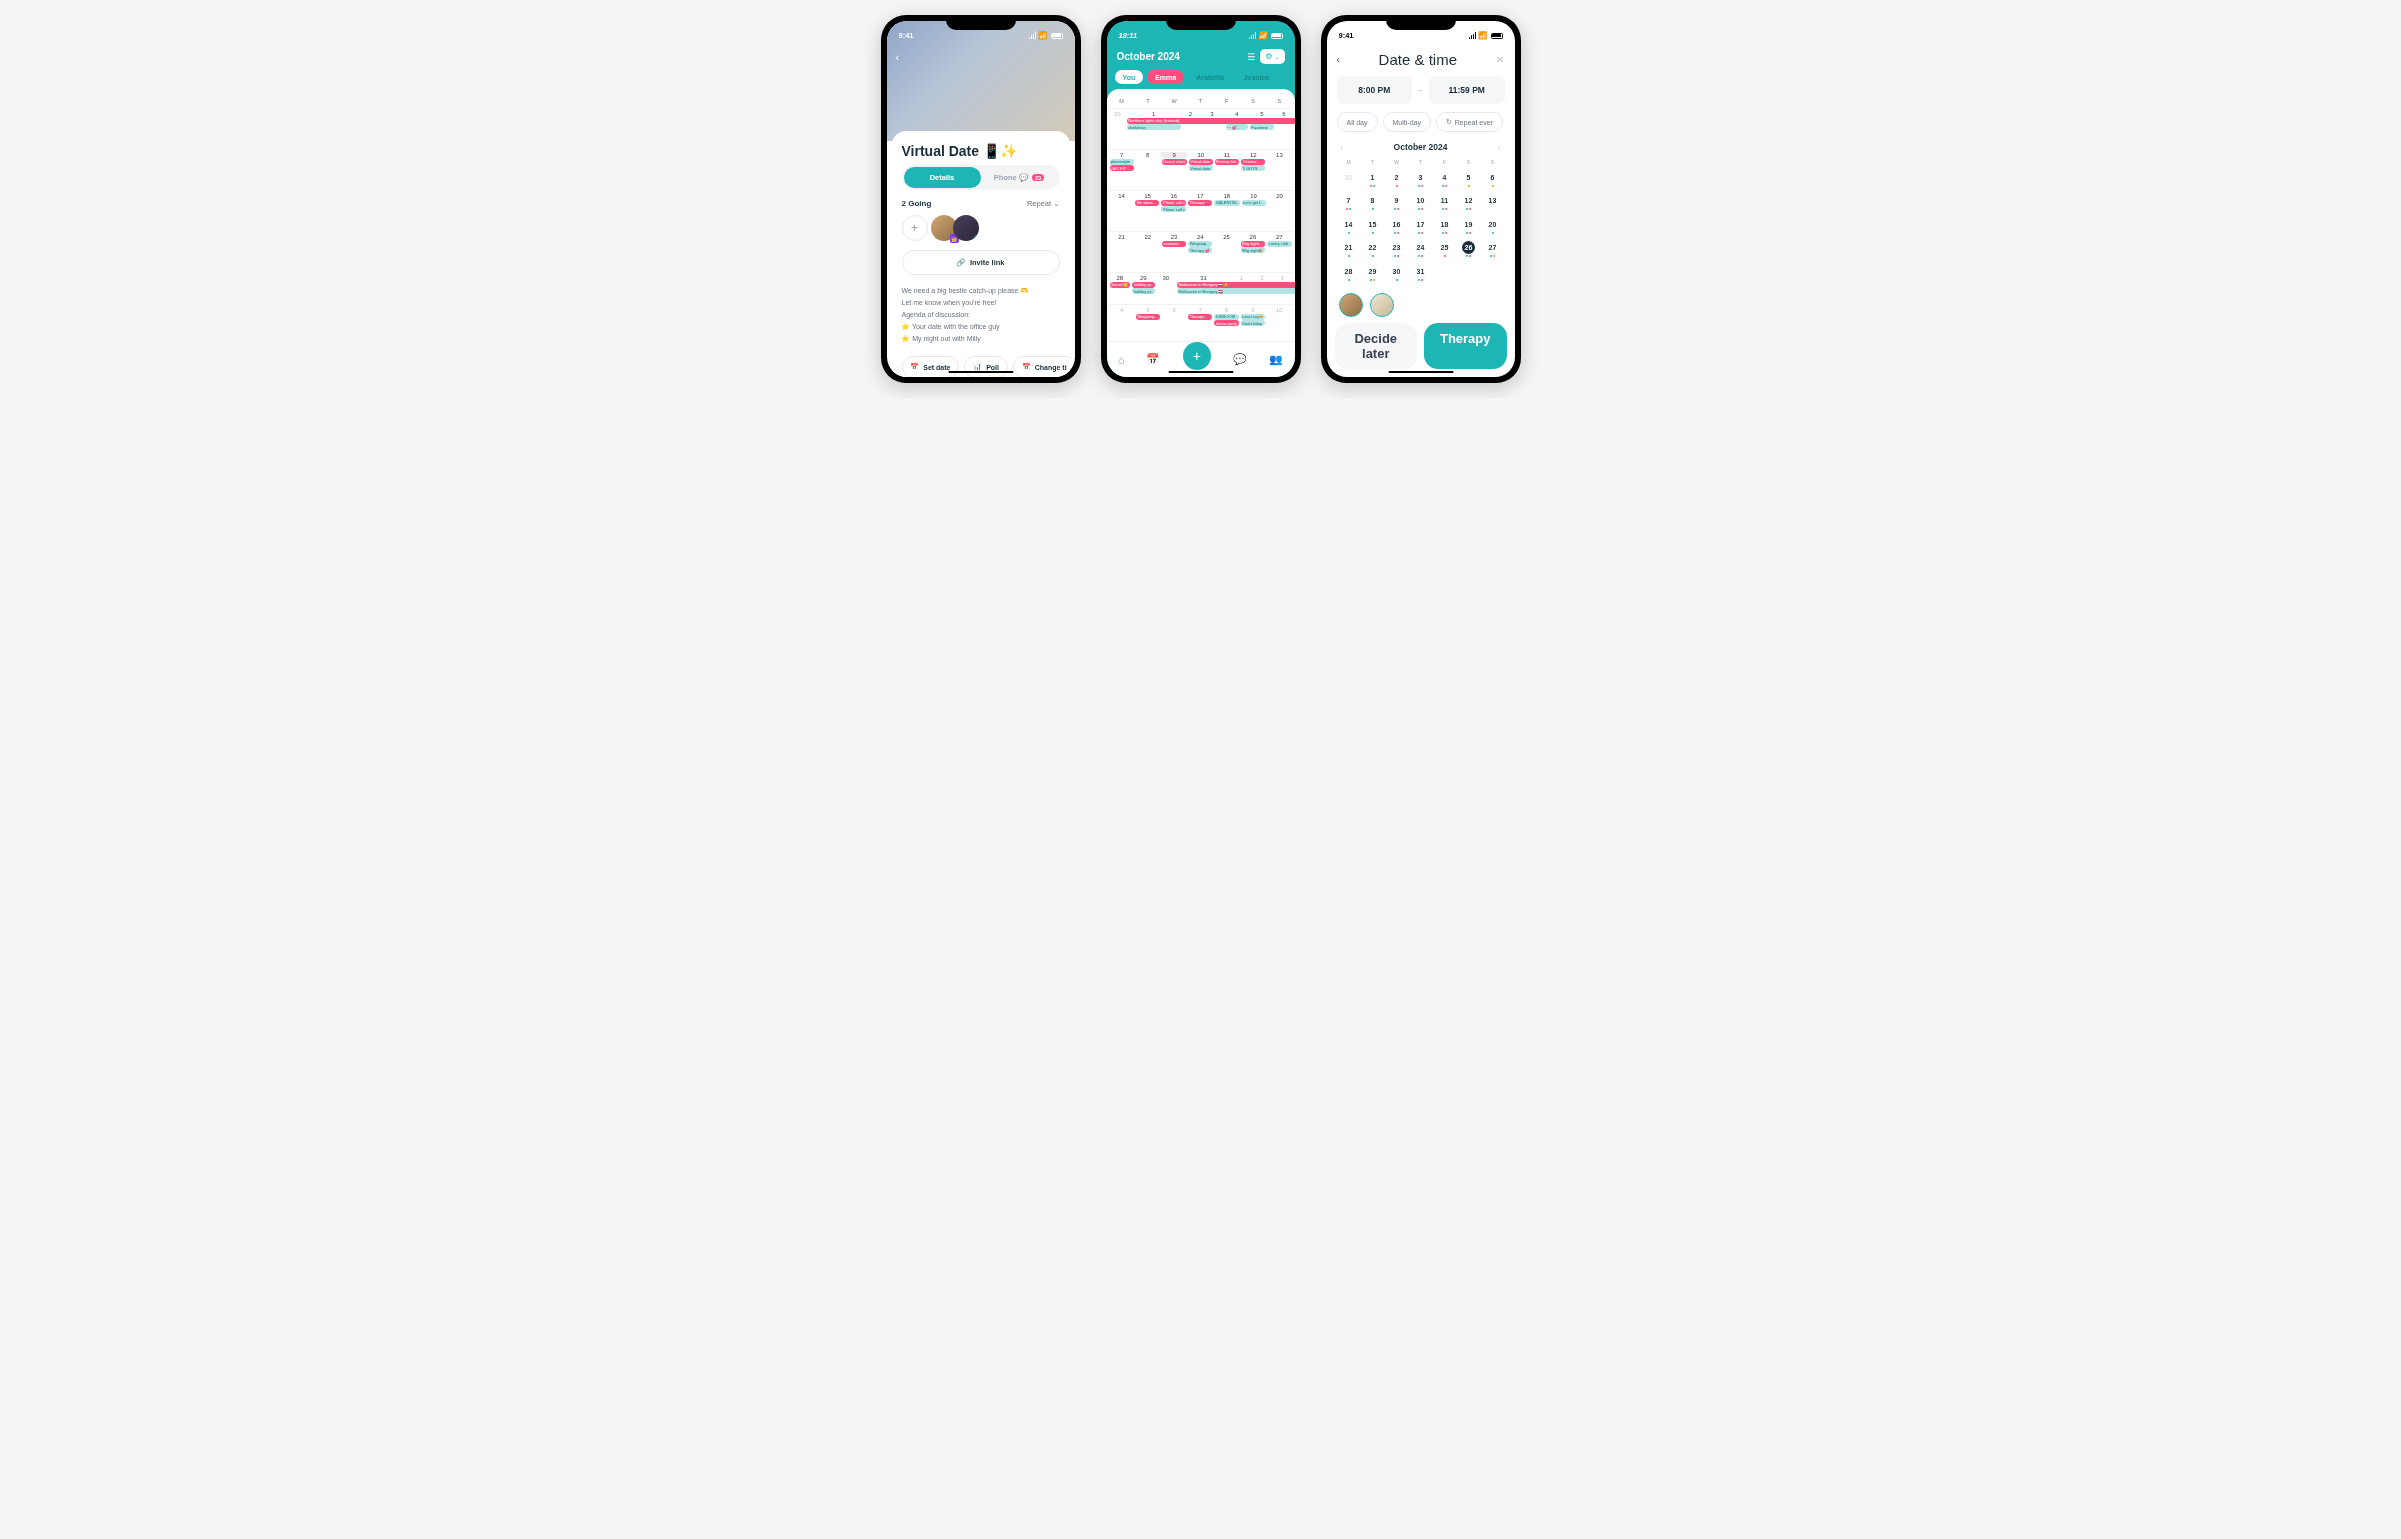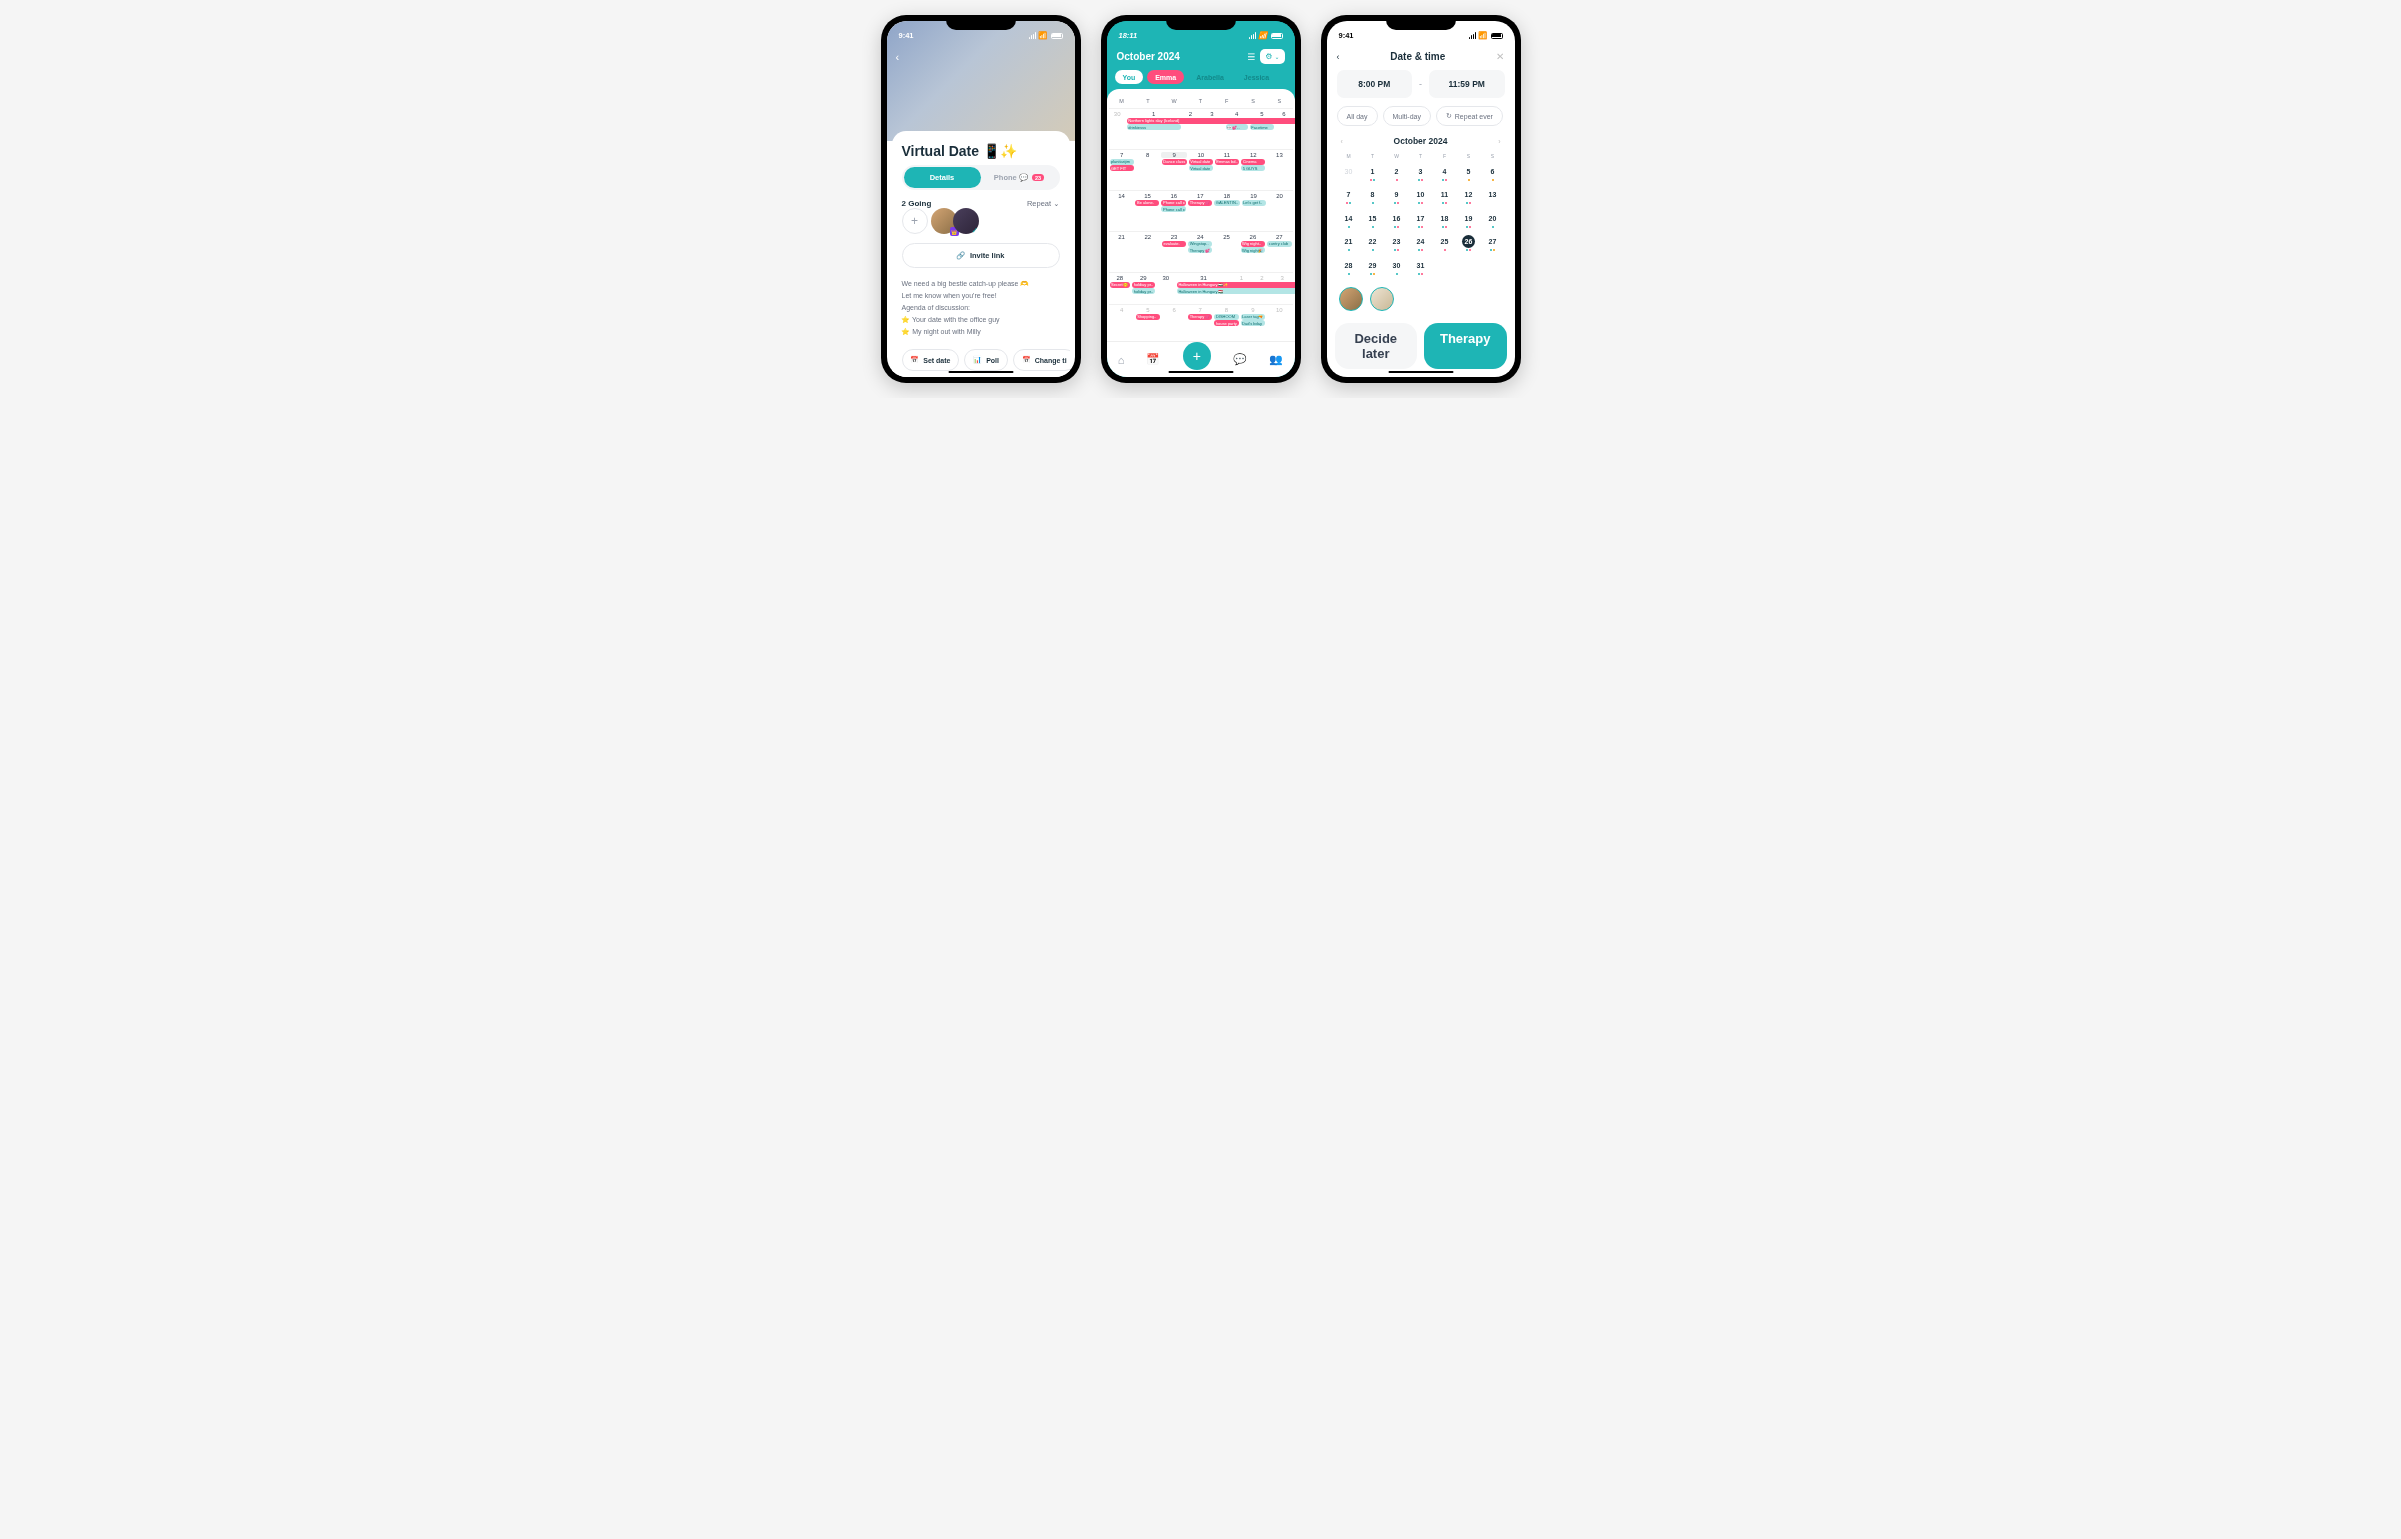--- a/index.html
+++ b/index.html
@@ -22,21 +22,21 @@
 .p1-hero { height: 120px; background: linear-gradient(135deg, #8fa5c8 0%, #b8c5d6 40%, #d4cbb8 100%); position: relative; }
 .p1-hero .status-bar { position: absolute; top: 0; left: 0; right: 0; color: #fff; }
 .back-chevron { position: absolute; top: 30px; left: 9px; color: #fff; font-size: 11px; cursor: pointer; }
 .p1-card { position: absolute; top: 110px; left: 5px; right: 5px; bottom: 0; background: #fff; border-radius: 14px 14px 0 0; padding: 12px 10px; overflow: hidden; }
 .p1-title { font-size: 14px; font-weight: 700; color: #1a2e3a; margin-bottom: 6px; }
 .seg-tabs { display: flex; background: #f3f4f6; border-radius: 15px; padding: 2px; margin-bottom: 9px; }
 .seg-tab { flex: 1; text-align: center; padding: 6px; border-radius: 13px; font-weight: 600; font-size: 7.5px; cursor: pointer; }
 .seg-tab.active { background: #1eb5b5; color: #fff; }
 .seg-tab.inactive { color: #9ca3af; display:flex; align-items:center; justify-content:center; gap:3px; }
 .chat-badge { background: #ff4d7d; color: #fff; font-size: 5.5px; padding: 0.5px 3px; border-radius: 5px; font-weight: 600; position: relative; }
-.going-row { display: flex; justify-content: space-between; align-items: center; margin-bottom: 0; }
+.going-row { display: flex; justify-content: space-between; align-items: center; margin-bottom: 7px; }
 .going-label { font-weight: 600; font-size: 8px; color: #1a2e3a; }
 .going-dropdown { color: #6b7280; font-size: 7.5px; cursor: pointer; }
 .attendees { display: flex; gap: 3px; margin-bottom: 9px; }
 .add-circle { width: 26px; height: 26px; border: 0.5px solid #e5e7eb; border-radius: 50%; display: flex; align-items: center; justify-content: center; color: #9ca3af; font-size: 12px; cursor: pointer; }
 .avatar { width: 26px; height: 26px; border-radius: 50%; background: linear-gradient(135deg, #d4a574, #8b6f47); position: relative; }
 .avatar.a2 { background: linear-gradient(135deg, #4a3f5c, #2d2438); margin-left: -7px; }
 .crown-badge { position: absolute; bottom: -2px; right: -2px; width: 9px; height: 9px; background: #7c3aed; border-radius: 2px; display: flex; align-items: center; justify-content: center; font-size: 5px; }
 .check-badge { position: absolute; bottom: -1px; right: -2px; width: 9px; height: 9px; color: #1eb5b5; font-size: 8px; }
 .invite-btn { width: 100%; padding: 7px; border: 0.5px solid #e5e7eb; border-radius: 13px; background: #fff; display: flex; align-items: center; justify-content: center; gap: 4px; font-weight: 600; font-size: 7.5px; color: #1a2e3a; cursor: pointer; margin-bottom: 10px; }
 .desc { color: #6b7280; font-size: 7px; line-height: 1.7; margin-bottom: 12px; }
@@ -68,21 +68,21 @@
 .chip { font-size: 4px; padding: 0.5px 1.5px; border-radius: 3px; white-space: nowrap; overflow: hidden; text-overflow: ellipsis; margin: 0.5px; display:block; }
 .chip.pink { background: #ff4d7d; color: #fff; }
 .chip.teal { background: #b3e5e5; color: #0d6e6e; }
 .bottom-nav { position: absolute; bottom: 0; left: 0; right: 0; height: 36px; background: #fff; display: flex; justify-content: space-around; align-items: center; border-top: 0.5px solid #eee; }
 .nav-item { color: #9ca3af; font-size: 11px; cursor: pointer; }
 .nav-item.active { color: #1a2e3a; }
 .fab { width: 28px; height: 28px; background: #1eb5b5; border-radius: 50%; display: flex; align-items: center; justify-content: center; color: #fff; font-size: 14px; margin-top: -8px; cursor: pointer; }
 
 
 .p3-header { display: flex; align-items: center; justify-content: space-between; padding: 8px 10px; }
-.p3-title { font-size: 10px; font-weight: 700; color: #1a2e3a; }
+.p3-title { font-size: 15px; font-weight: 400; color: #1a2e3a; }
 .chev-left { font-size: 9px; color: #1a2e3a; cursor: pointer; }
 .close-x { font-size: 10px; color: #c0c0c0; cursor: pointer; }
 .time-row { display: flex; align-items: center; gap: 7px; padding: 0 10px; margin-bottom: 8px; }
 .time-box { flex: 1; background: #f5f6f7; border-radius: 7px; padding: 9px; text-align: center; font-weight: 700; font-size: 8.5px; color: #1a2e3a; cursor: pointer; }
 .time-dash { color: #9ca3af; font-size: 9px; }
 .option-row { display: flex; gap: 5px; padding: 0 10px; margin-bottom: 10px; overflow: hidden; }
 .option-pill { border: 0.5px solid #e5e7eb; border-radius: 11px; padding: 5px 9px; font-size: 7px; color: #6b7280; cursor: pointer; white-space: nowrap; display:flex; align-items:center; gap:3px; }
 .p3-cal-header { display: flex; align-items: center; justify-content: space-between; padding: 0 14px; margin-bottom: 7px; }
 .p3-cal-title { font-weight: 700; font-size: 8.5px; color: #1a2e3a; }
 .cal-nav { color: #c0c0c0; font-size: 7px; cursor: pointer; }

